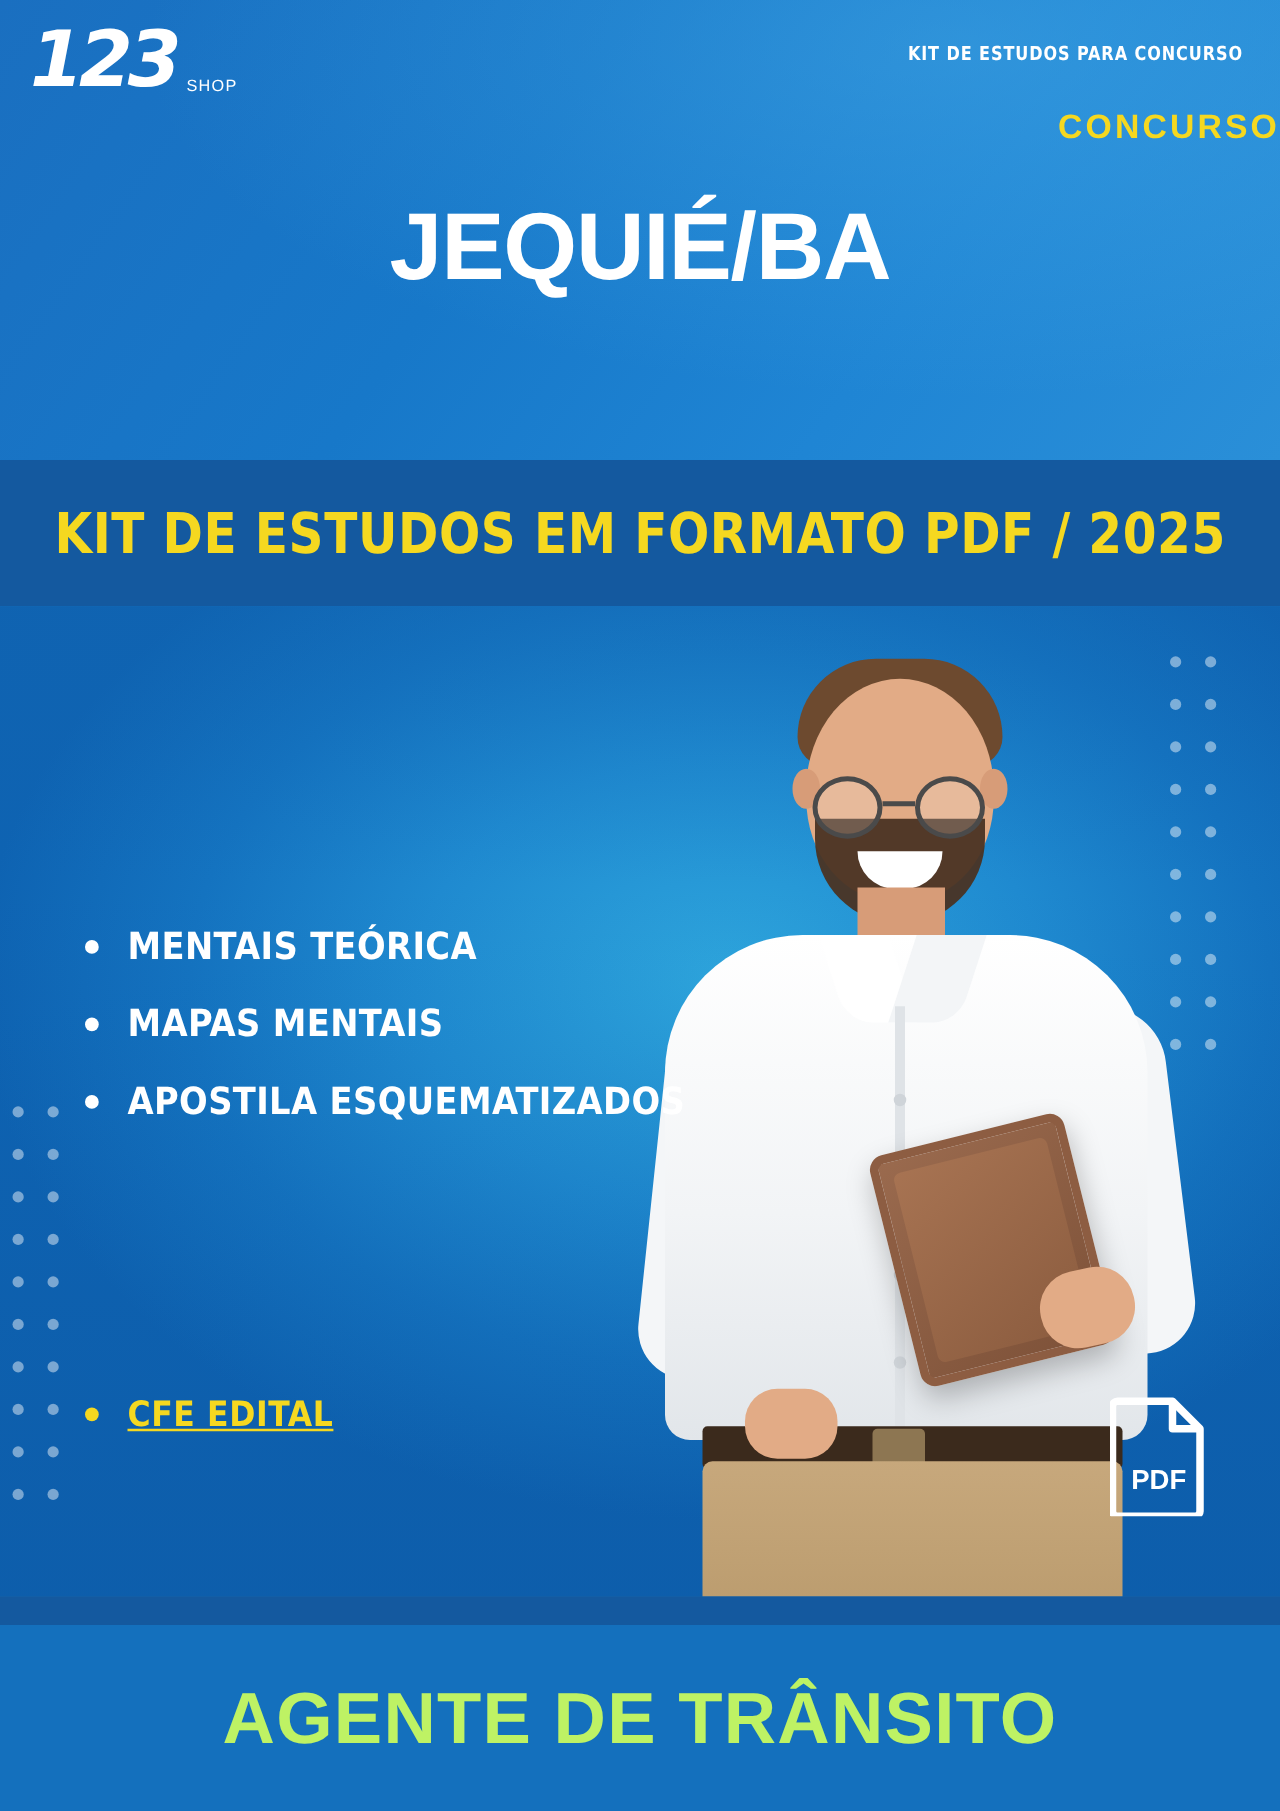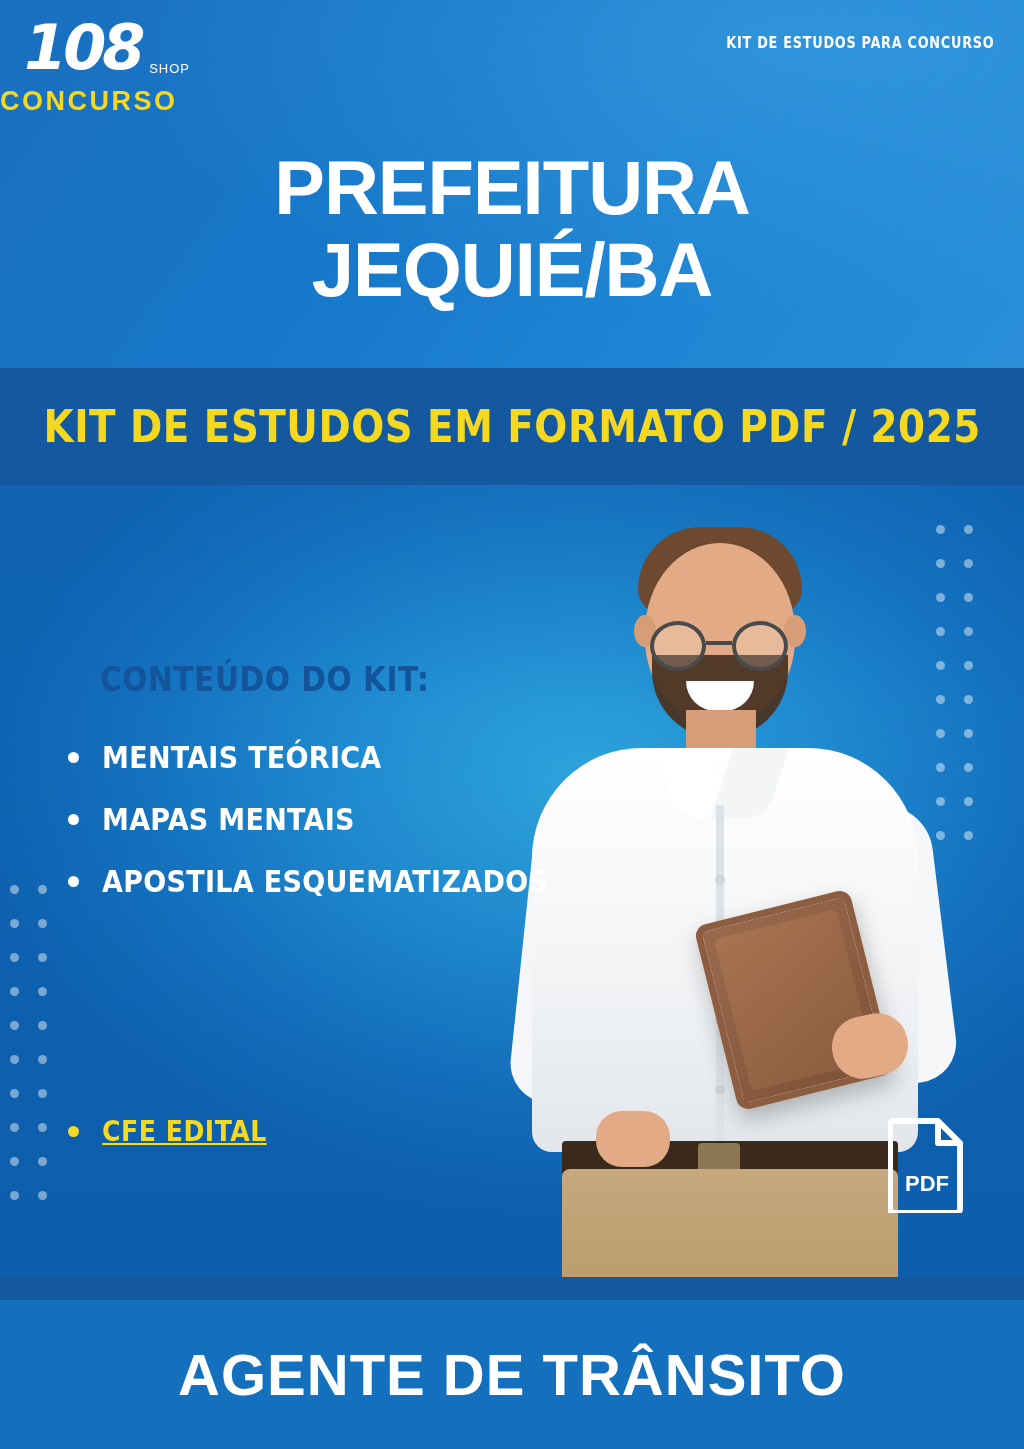--- a/index.html
+++ b/index.html
@@ -47,21 +47,21 @@
   .kit-tag {
     position:absolute; right:30px; top:34px;
     font-size:15.5px; font-weight:bold; color:#ffffff;
     letter-spacing:.8px; z-index:5;
     font-family:"DejaVu Sans Condensed","Liberation Sans",sans-serif;
     transform:scaleX(.92); transform-origin:right center;
   }
 
   .concurso-label {
     position:absolute; top:86px; left:0; width:1024px;
-    text-align:left;
+    text-align:right;
     font-size:27px; font-weight:bold; color:#f5d820;
     letter-spacing:2.5px; z-index:5;
   }
   .title-main {
     position:absolute; top:152px; left:0; width:1024px;
     text-align:center; color:#ffffff; z-index:5;
     font-size:76px; font-weight:bold; line-height:.95;
     letter-spacing:-1px;
   }
   .title-main .l2 { display:block; margin-top:10px; }
@@ -218,41 +218,40 @@
   .bottom-band {
     position:absolute; left:0; top:1277px; width:1024px; height:172px;
     background:#14599f;
   }
   .bottom-inner{
     position:absolute; left:0; top:1300px; width:1024px; height:149px;
     background:#1470bd;
     display:flex; align-items:center; justify-content:center;
   }
   .bottom-inner span{
-    color:#ffffff; font-weight:bold; font-size:58px; letter-spacing:1px;
+    color:#bef264; font-weight:bold; font-size:58px; letter-spacing:1px;
   }
 </style>
 </head>
 <body>
 
 <div class="poster">
 
   <div class="top-band">
 
     <div class="logo">
-      <div class="digits">108</div>
+      <div class="digits">123</div>
       <div class="shop">SHOP</div>
     </div>
 
     <div class="kit-tag">KIT DE ESTUDOS PARA CONCURSO</div>
 
     <div class="concurso-label">CONCURSO</div>
 
     <div class="title-main">
-      <span class="l1">PREFEITURA</span>
       <span class="l2">JEQUIÉ/BA</span>
     </div>
   </div>
 
   <div class="sub-band">
     <span>KIT DE ESTUDOS EM FORMATO PDF / 2025</span>
   </div>
 
   <div class="middle">
 
@@ -324,21 +323,20 @@
       <div class="p-btn" style="top:510px"></div>
       <div class="p-btn" style="top:580px"></div>
       <div class="p-belt"></div>
       <div class="p-buckle"></div>
       <div class="p-pants"></div>
       <div class="p-tablet"></div>
       <div class="p-hand-r"></div>
       <div class="p-hand-l"></div>
     </div>
 
-    <div class="content-title">CONTEÚDO DO KIT:</div>
 
     <ul class="bullets">
       <li>MENTAIS TEÓRICA</li>
       <li>MAPAS MENTAIS</li>
       <li>APOSTILA ESQUEMATIZADOS</li>
     </ul>
 
     <div class="edital">CFE EDITAL</div>
 
     <svg class="pdf-icon" viewBox="0 0 78 96">

